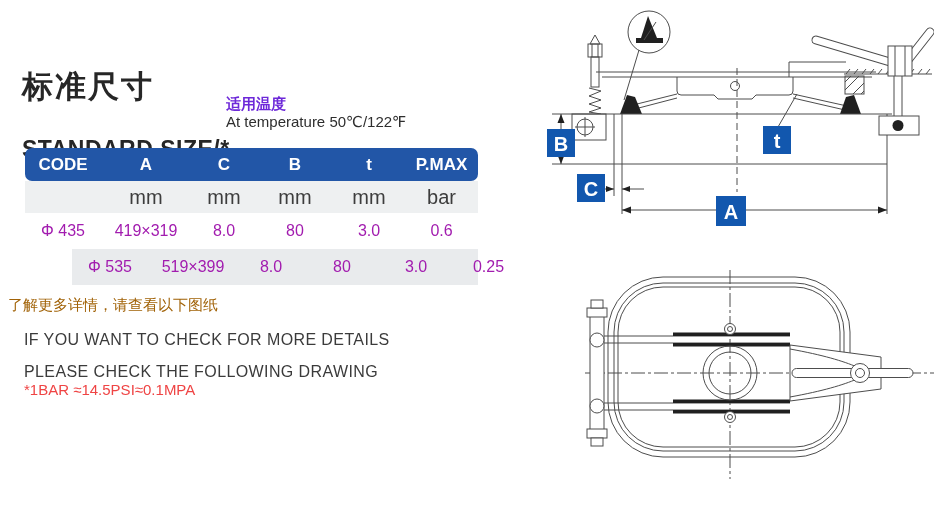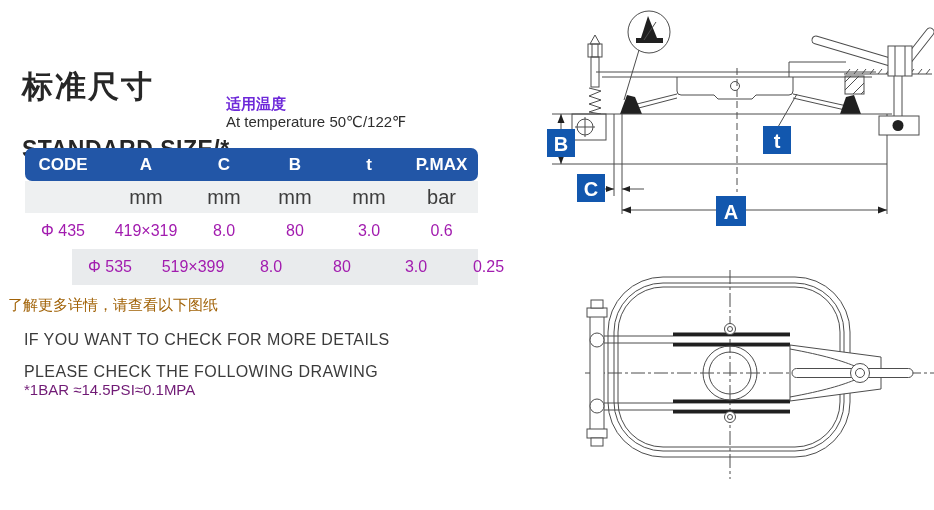--- a/index.html
+++ b/index.html
@@ -19,21 +19,21 @@
   .t-row { display: grid; grid-template-columns: 76px 90px 66px 76px 72px 73px; align-items: center; }
   .t-row > div { text-align: center; }
   .t-head { height: 33px; background: #2256a7; color: #ffffff; font-size: 17px; font-weight: 700; border-radius: 7px; }
   .t-units { height: 32px; background: #eef0f1; font-size: 20px; color: #3d3d3d; }
   .t-data  { height: 36px; font-size: 16px; color: #a21caf; }
   .t-data.alt { background: #e9ebed; margin-left: 47px; }
 
   .note-cn   { left: 8px; top: 296px; font-size: 15px; color: #a16207; }
   .note-en1  { left: 24px; top: 331px; font-size: 16px; color: #3b3b3b; letter-spacing: 0.4px; }
   .note-en2  { left: 24px; top: 352px; font-size: 16px; color: #3b3b3b; letter-spacing: 0.4px; margin-top: 11px; }
-  .note-bar  { left: 24px; top: 381px; font-size: 15px; color: #701a75; }
+  .note-bar  { left: 24px; top: 381px; font-size: 15px; color: #ef4444; }
 
   
   .drawing1 { left: 544px; top: 2px; }
   .drawing2 { left: 585px; top: 263px; }
   svg { display: block; }
   .ln  { stroke: #4d4d4d; stroke-width: 1; fill: none; }
   .lnw { stroke: #4d4d4d; stroke-width: 1; fill: #ffffff; }
   .dk  { fill: #202020; stroke: none; }
   .lbl-box { fill: #1257ae; }
   .lbl-txt { fill: #ffffff; font: 700 20px "Liberation Sans", sans-serif; text-anchor: middle; }

